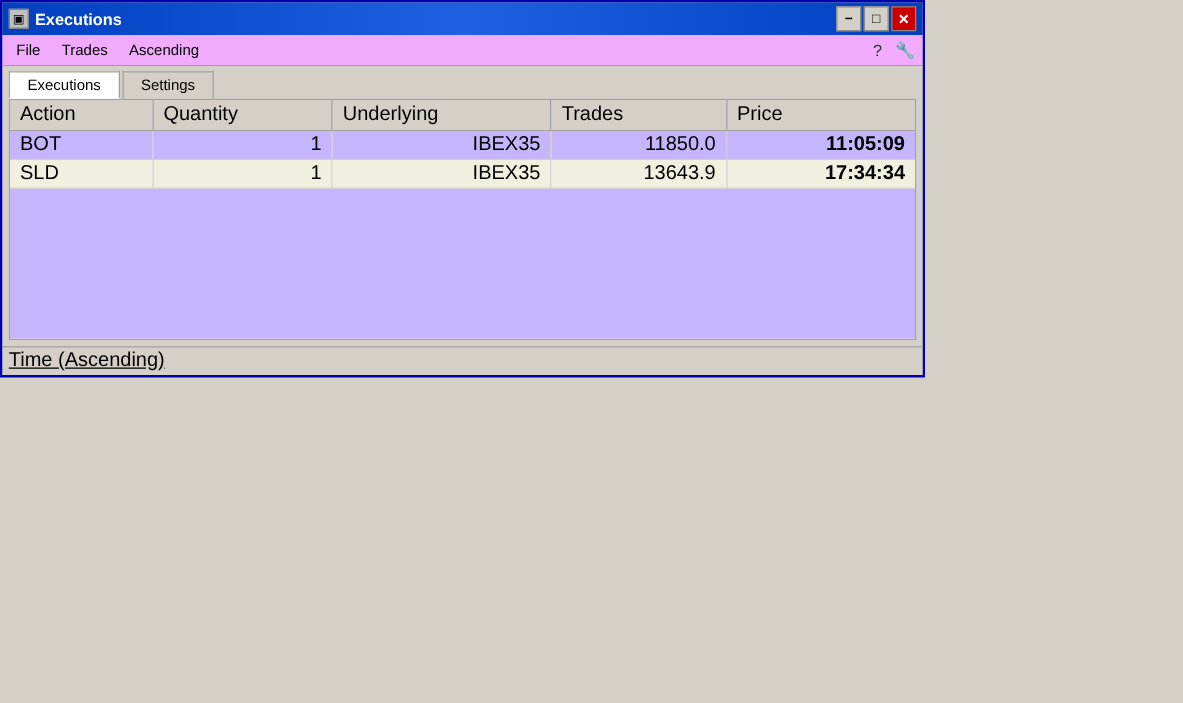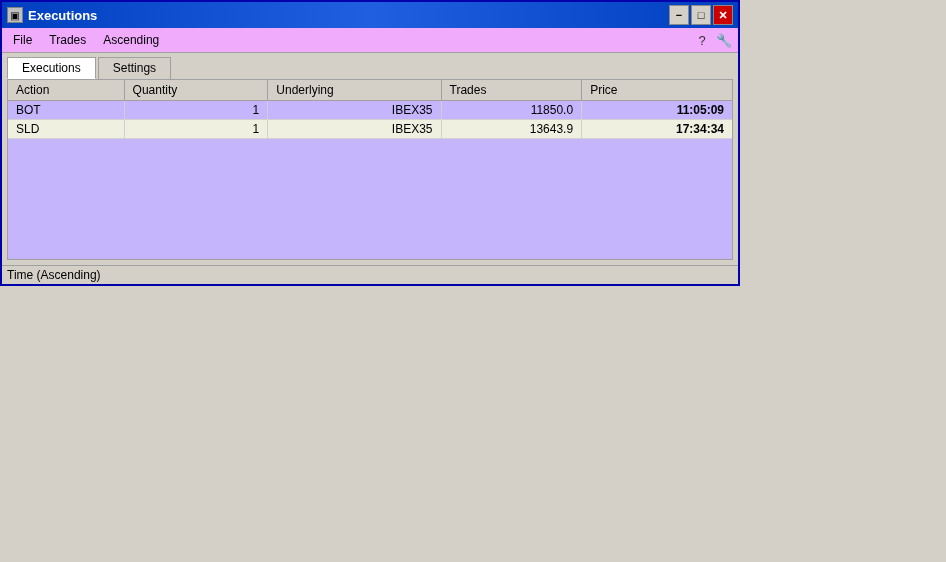--- a/index.html
+++ b/index.html
@@ -145,21 +145,21 @@
 
     .table-container {
       background: white;
       border: 1px solid #a0a0a0;
       overflow: hidden;
     }
 
     table {
       width: 100%;
       border-collapse: collapse;
-      font-size: 12px;
+      font-size: 16px;
     }
 
     thead tr {
       background: #d4d0c8;
     }
 
     thead th {
       padding: 3px 8px;
       text-align: left;
       border-right: 1px solid #a0a0a0;
@@ -192,22 +192,23 @@
     }
 
     .td-right {
       text-align: right;
     }
 
     .status-bar {
       padding: 2px 5px;
       background: #d4d0c8;
       border-top: 1px solid #a0a0a0;
-      font-size: 12px;
+      font-size: 16px;
       color: #000;
+      text-decoration: underline;
     }
   </style>
 </head>
 <body>
 
 <div class="window">
 
   <div class="title-bar">
     <div class="title-bar-left">
       <div class="title-icon">▣</div>

